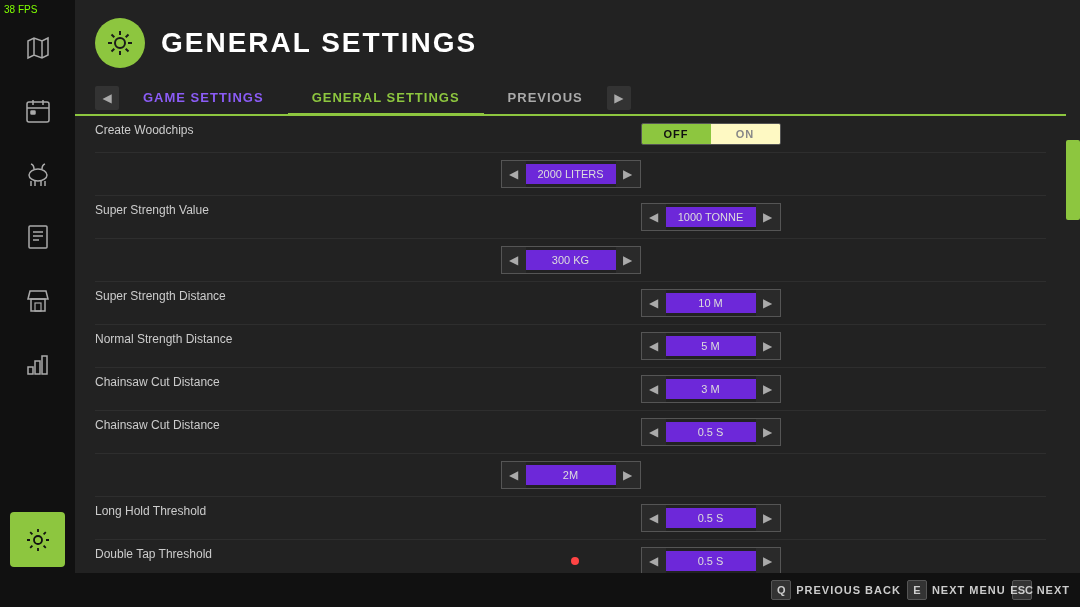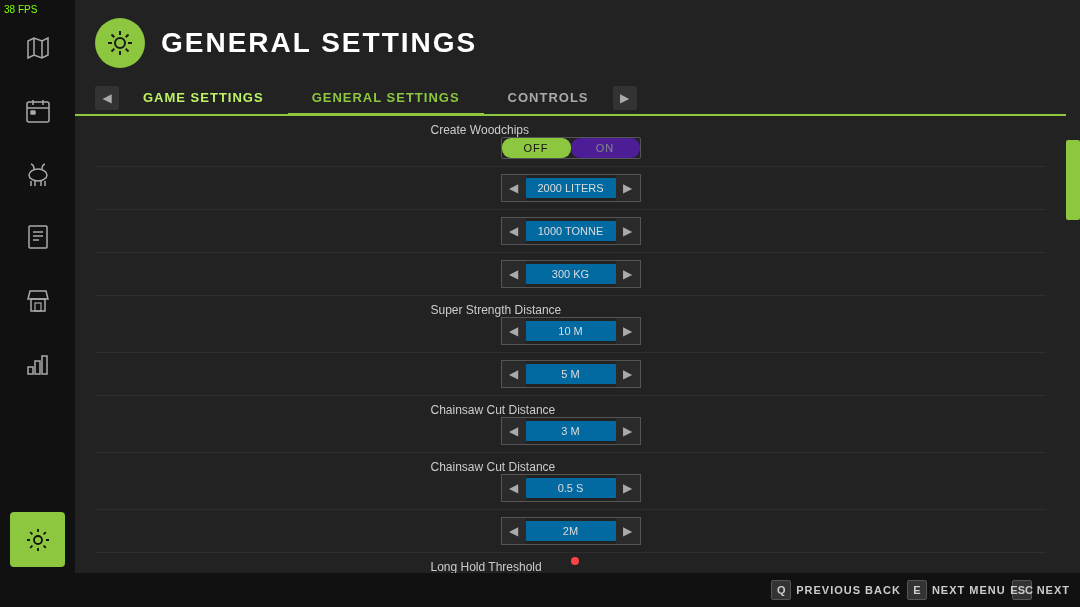--- a/index.html
+++ b/index.html
@@ -159,21 +159,21 @@
       justify-content: center;
       font-size: 12px;
       border-radius: 2px;
     }
 
     .tab {
       padding: 8px 24px;
       font-size: 13px;
       font-weight: bold;
       letter-spacing: 1px;
-      color: #bef264;
+      color: #8b5cf6;
       cursor: pointer;
       border-bottom: 3px solid transparent;
       margin-bottom: -2px;
     }
 
     .tab.active {
       color: #8dc63f;
       border-bottom-color: #8dc63f;
     }
 
@@ -187,25 +187,23 @@
       overflow-y: auto;
       padding: 0 20px 10px 20px;
     }
 
     .settings-scroll::-webkit-scrollbar {
       display: none;
     }
 
     .setting-row {
       display: flex;
-      align-items: center;
       border-bottom: 1px solid #2e2e2e;
       padding: 7px 0;
       min-height: 36px;
-      flex-direction: column;
     }
 
     .setting-label {
       font-size: 12px;
       color: #ccc;
       width: 280px;
       flex-shrink: 0;
     }
 
     .setting-control {
@@ -221,34 +219,33 @@
       border: 1px solid #555;
       border-radius: 2px;
       overflow: hidden;
       width: 140px;
     }
 
     .toggle-btn {
       flex: 1;
       padding: 4px 0;
       font-size: 11px;
-      font-weight: normal;
+      font-weight: bold;
       text-align: center;
       cursor: pointer;
       letter-spacing: 1px;
-      border-radius: 9px;
     }
 
     .toggle-btn.active-off {
       background: #8dc63f;
       color: #111;
     }
 
     .toggle-btn.inactive {
-      background: #4c1d95;
+      background: #fef9c3;
       color: #888;
     }
 
     
     .stepper {
       display: flex;
       align-items: center;
       width: 140px;
       border: 1px solid #555;
     }
@@ -265,21 +262,21 @@
       align-items: center;
       justify-content: center;
       flex-shrink: 0;
     }
 
     .stepper-value {
       flex: 1;
       text-align: center;
       font-size: 11px;
       color: #ddd;
-      background: #0369a1;
+      background: #6d28d9;
       padding: 4px 0;
     }
 
     
     .bottom-bar {
       position: absolute;
       bottom: 0;
       left: 0;
       right: 0;
       height: 34px;
@@ -410,21 +407,21 @@
         <path d="M14 2 L14 6 M14 22 L14 26 M2 14 L6 14 M22 14 L26 14 M5.5 5.5 L8.3 8.3 M19.7 19.7 L22.5 22.5 M22.5 5.5 L19.7 8.3 M8.3 19.7 L5.5 22.5" stroke="#1a1a1a" stroke-width="2" fill="none"></path>
       </svg>
     </div>
     <h1 class="header-title">GENERAL SETTINGS</h1>
   </div>
 
   <div class="tabs">
     <button class="tab-arrow">◀</button>
     <div class="tab">GAME SETTINGS</div>
     <div class="tab active">GENERAL SETTINGS</div>
-    <div class="tab controls">CONTROLS</div>
+    <div class="tab controls">PREVIOUS</div>
     <button class="tab-arrow">▶</button>
   </div>
 
   <div class="settings-scroll">
 
     <div class="setting-row">
       <span class="setting-label">Create Woodchips</span>
       <div class="setting-control">
         <div class="toggle-group">
           <div class="toggle-btn active-off">OFF</div>
@@ -437,20 +434,21 @@
       <div class="setting-control">
         <div class="stepper">
           <button class="stepper-btn">◀</button>
           <span class="stepper-value">2000 LITERS</span>
           <button class="stepper-btn">▶</button>
         </div>
       </div>
     </div>
 
     <div class="setting-row">
+      <span class="setting-label">Super Strength Value</span>
       <div class="setting-control">
         <div class="stepper">
           <button class="stepper-btn">◀</button>
           <span class="stepper-value">1000 TONNE</span>
           <button class="stepper-btn">▶</button>
         </div>
       </div>
     </div>
 
     <div class="setting-row">
@@ -468,20 +466,21 @@
       <div class="setting-control">
         <div class="stepper">
           <button class="stepper-btn">◀</button>
           <span class="stepper-value">10 M</span>
           <button class="stepper-btn">▶</button>
         </div>
       </div>
     </div>
 
     <div class="setting-row">
+      <span class="setting-label">Normal Strength Distance</span>
       <div class="setting-control">
         <div class="stepper">
           <button class="stepper-btn">◀</button>
           <span class="stepper-value">5 M</span>
           <button class="stepper-btn">▶</button>
         </div>
       </div>
     </div>
 
     <div class="setting-row">
@@ -521,20 +520,21 @@
       <div class="setting-control">
         <div class="stepper">
           <button class="stepper-btn">◀</button>
           <span class="stepper-value">0.5 S</span>
           <button class="stepper-btn">▶</button>
         </div>
       </div>
     </div>
 
     <div class="setting-row">
+      <span class="setting-label">Double Tap Threshold</span>
       <div class="setting-control">
         <div class="stepper">
           <button class="stepper-btn">◀</button>
           <span class="stepper-value">0.5 S</span>
           <button class="stepper-btn">▶</button>
         </div>
       </div>
     </div>
 
     <div class="setting-row">

